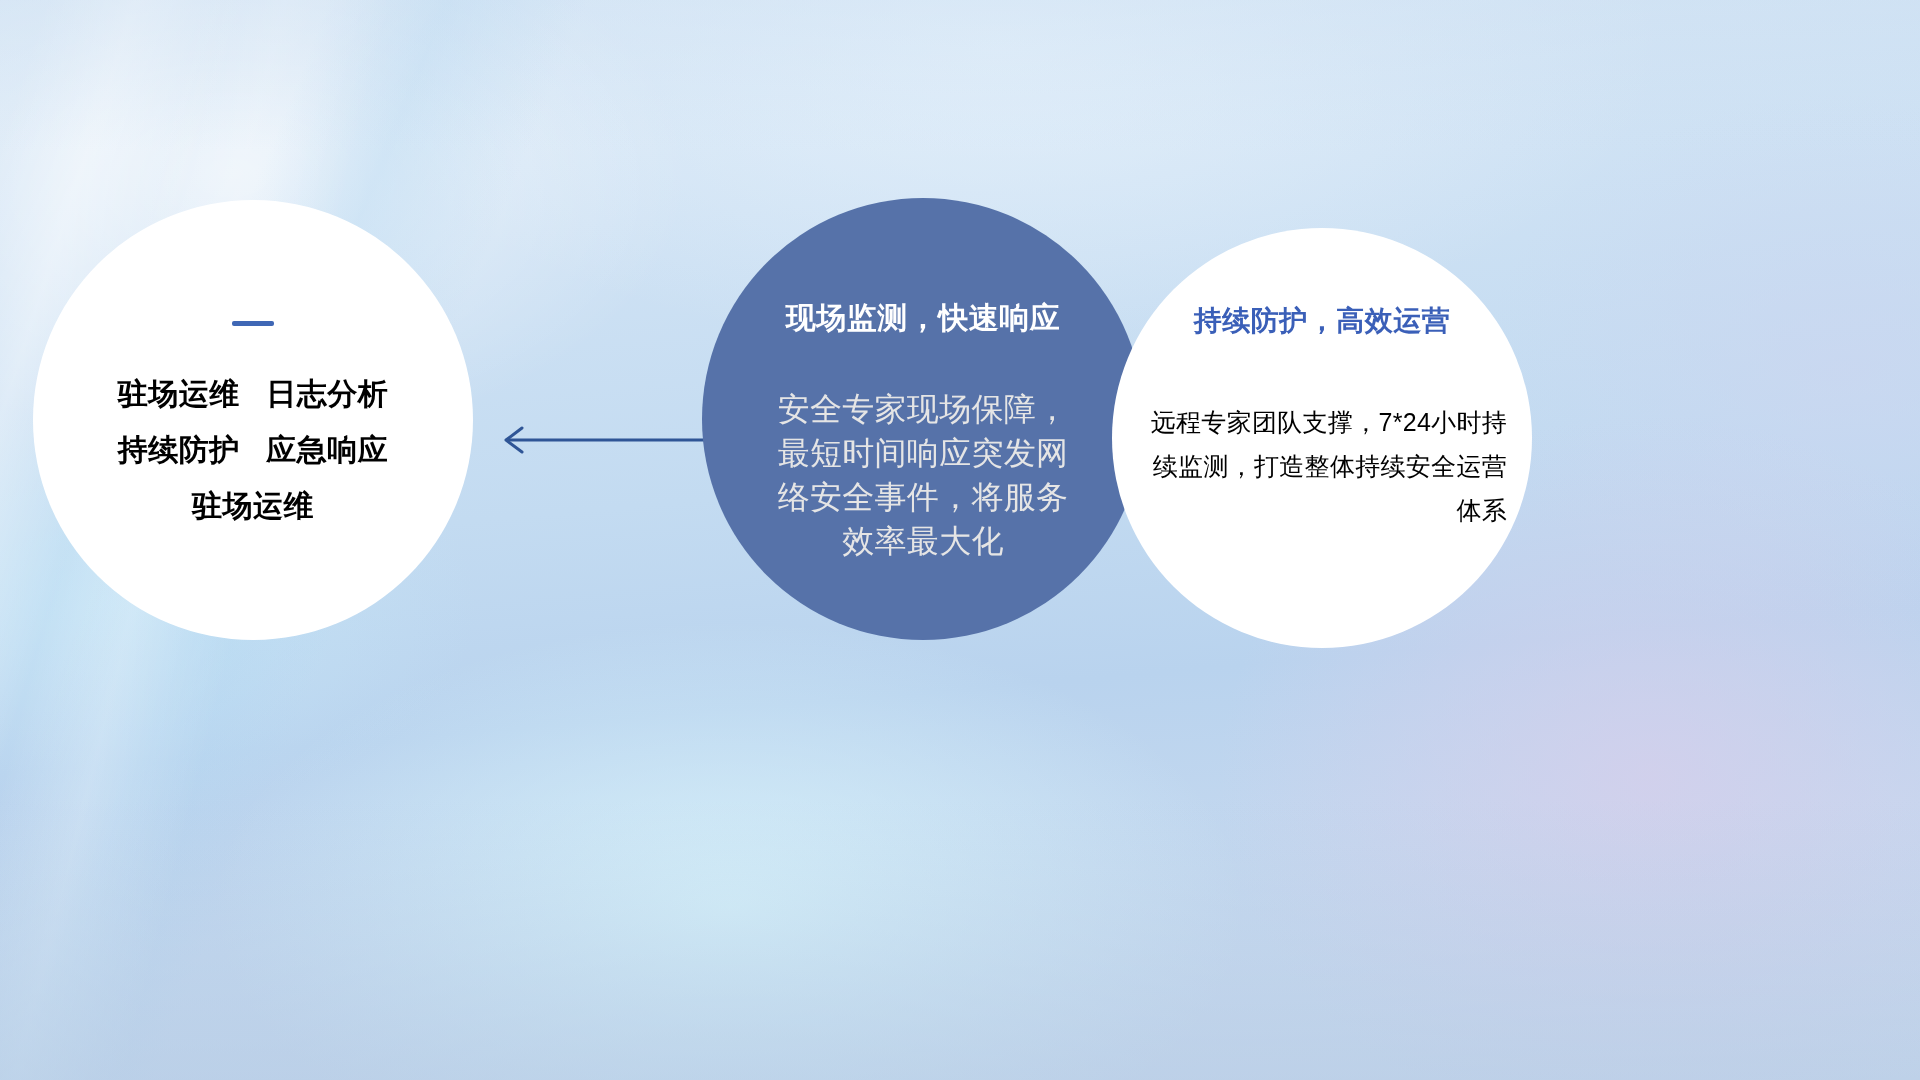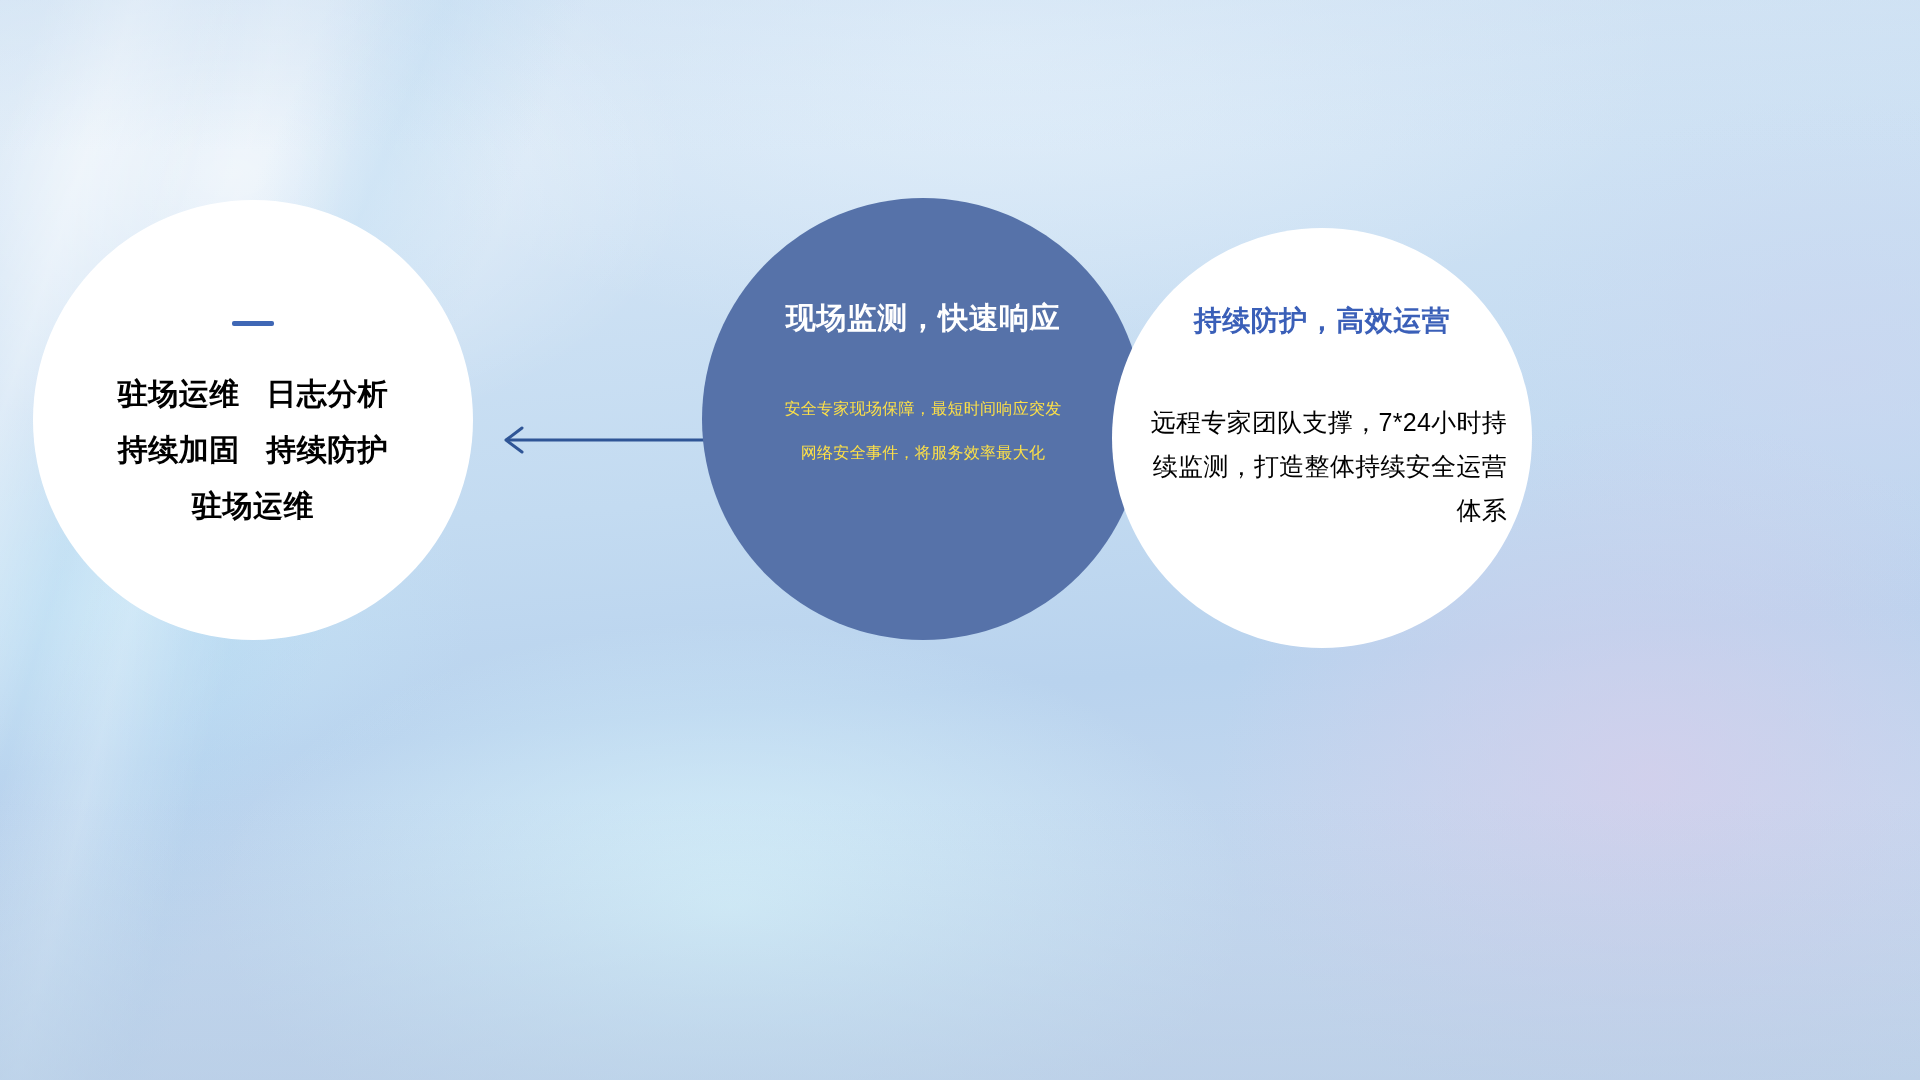--- a/index.html
+++ b/index.html
@@ -112,23 +112,23 @@
     margin-top:100px;
     font-size:30px;
     font-weight:bold;
     color:#ffffff;
     white-space:nowrap;
     letter-spacing:.5px;
   }
   #mid-body {
     margin-top:48px;
     width:292px;
-    font-size:16px;
+    font-size:32px;
     line-height:44px;
-    color:#fde047;
+    color:#e5e5e5;
     text-align:center;
     letter-spacing:.3px;
   }
 
   
   #circle-right {
     left:1112px; top:228px;
     width:420px; height:420px;
     background:#ffffff;
     z-index:6;
@@ -174,21 +174,21 @@
 
   <svg id="arrow" viewBox="0 0 224 44" xmlns="http://www.w3.org/2000/svg">
     <line x1="222" y1="22" x2="16" y2="22" stroke="#2f5596" stroke-width="3"></line>
     <polyline points="30,10 14,22 30,34" fill="none" stroke="#2f5596" stroke-width="3" stroke-linecap="round" stroke-linejoin="round"></polyline>
   </svg>
 
   <div class="circle" id="circle-left">
     <div id="left-divider"></div>
     <div id="left-lines">
       <div class="left-line spaced">驻场运维   日志分析</div>
-      <div class="left-line spaced">持续加固   持续防护</div>
+      <div class="left-line spaced">持续防护   应急响应</div>
       <div class="left-line">驻场运维</div>
     </div>
   </div>
 
   <div class="circle" id="circle-mid">
     <div id="mid-heading">现场监测，快速响应</div>
     <div id="mid-body">安全专家现场保障，最短时间响应突发网络安全事件，将服务效率最大化</div>
   </div>
 
   <div class="circle" id="circle-right">

